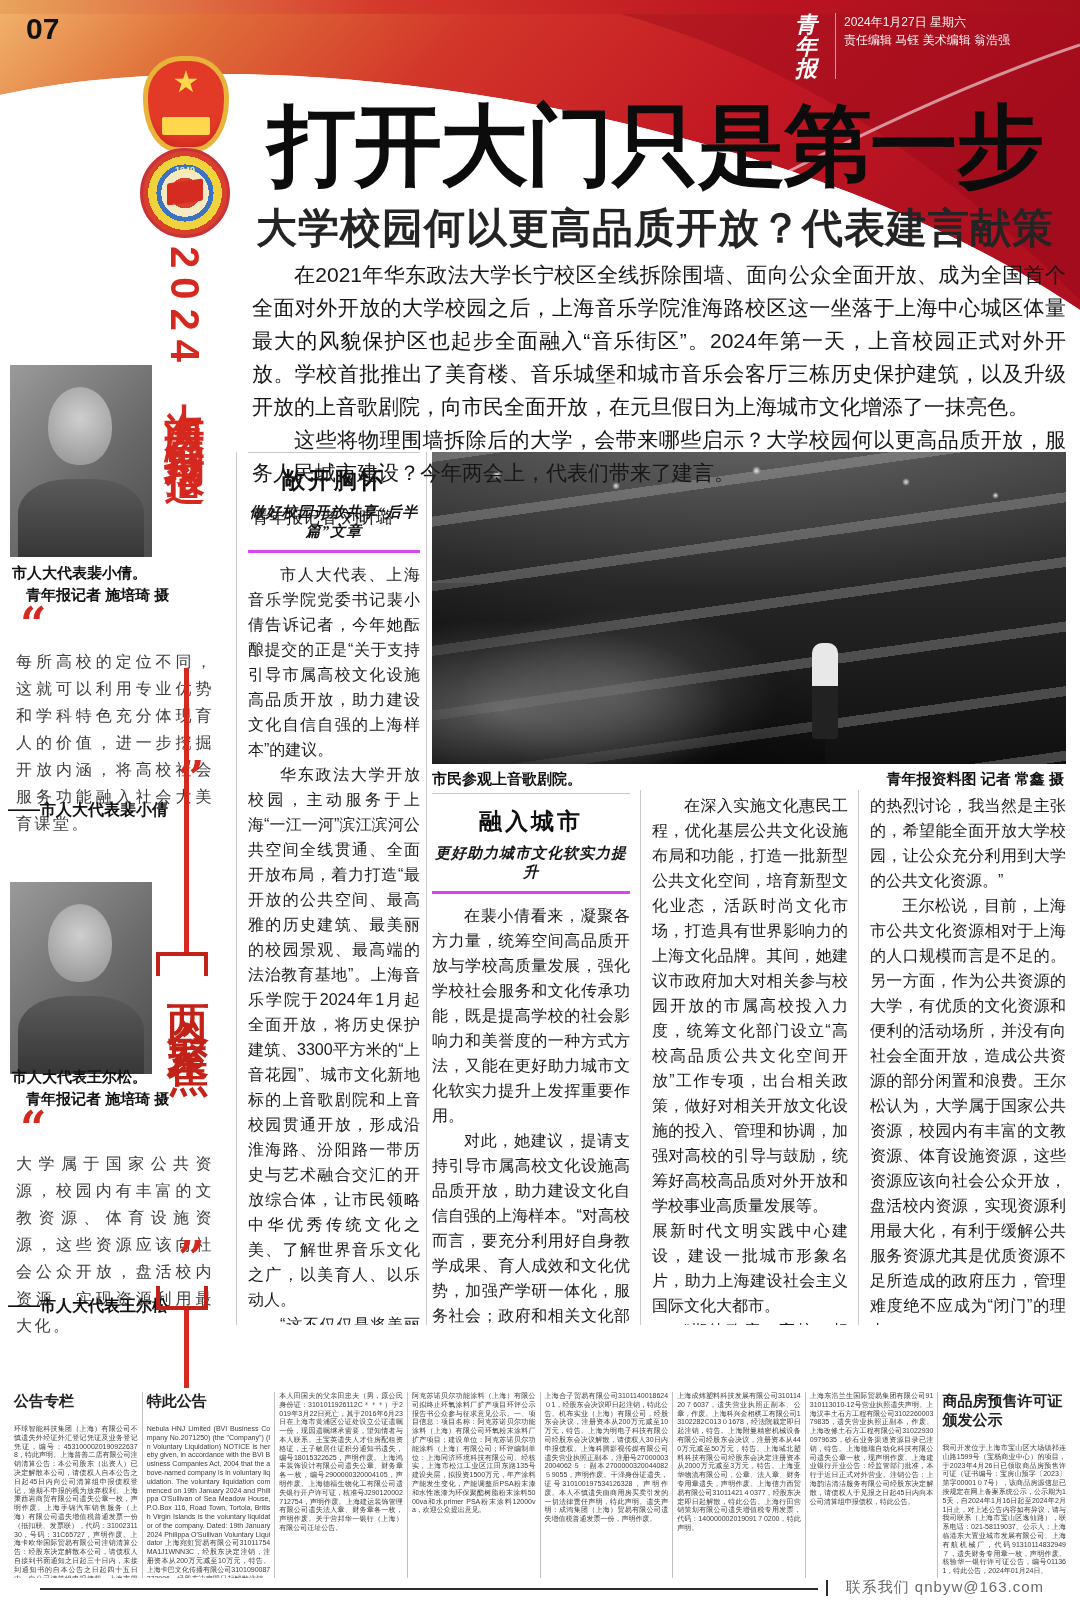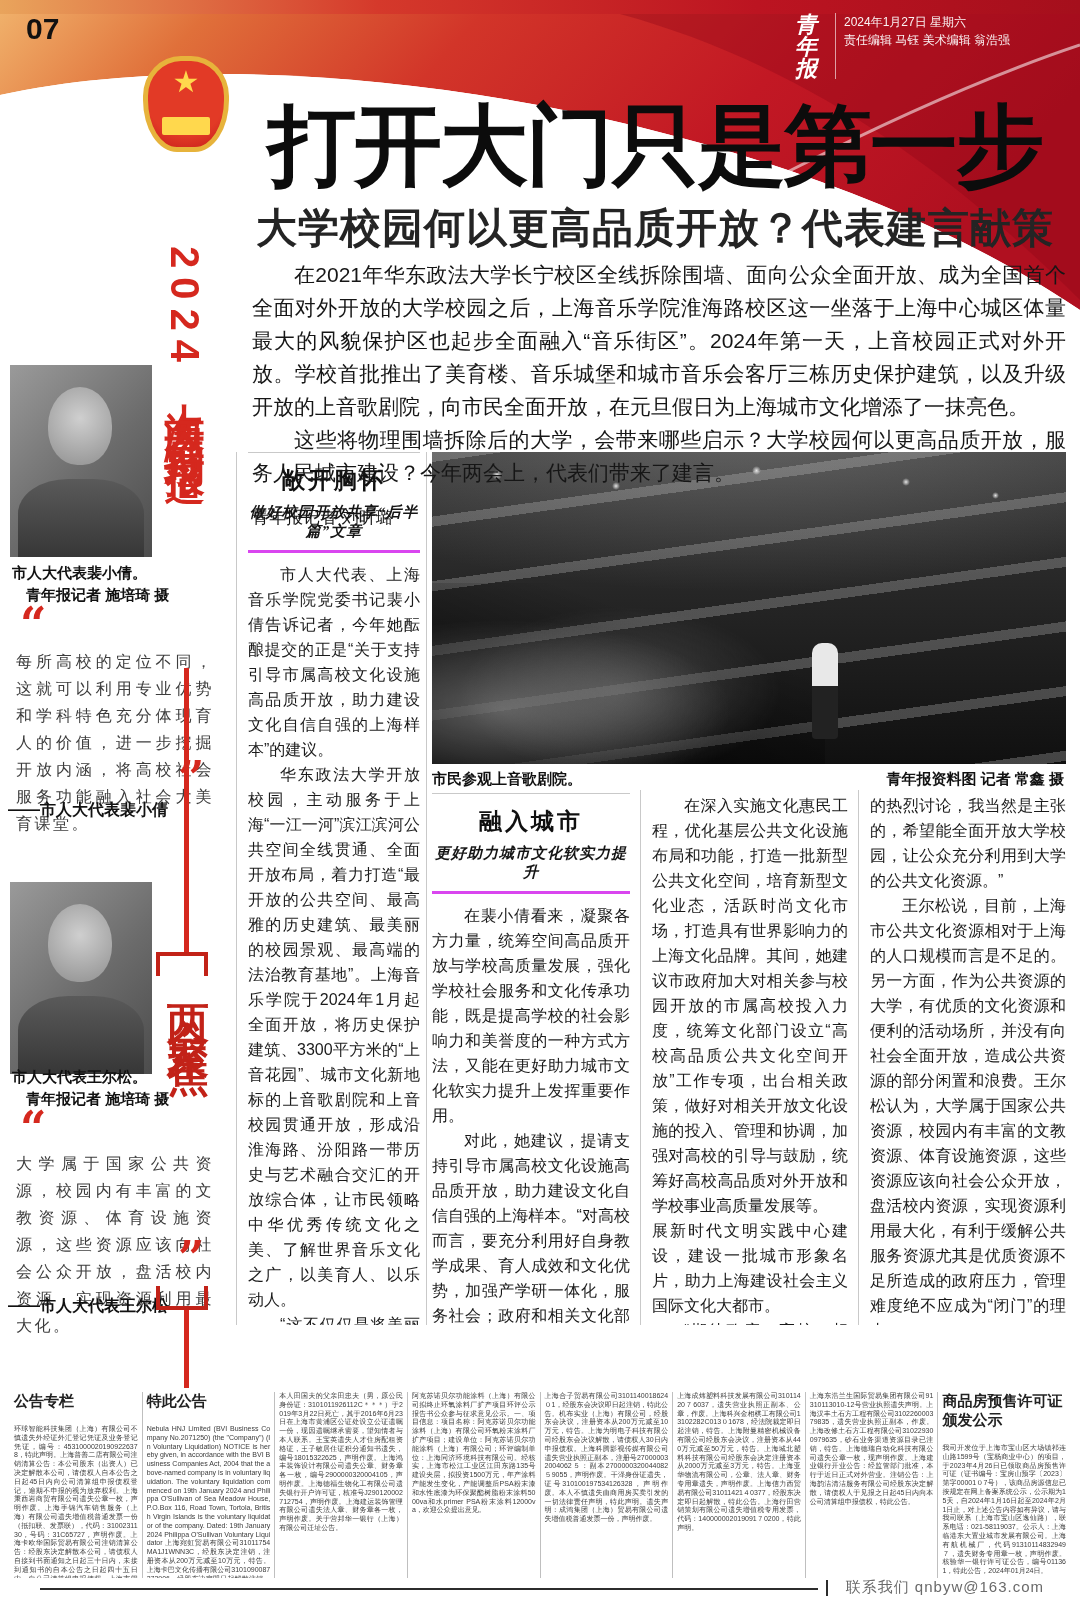--- a/index.html
+++ b/index.html
@@ -124,20 +124,24 @@
     <div class="mast-txt">
       <div>2024年1月27日 星期六</div>
       <div>责任编辑 马钰  美术编辑 翁浩强</div>
     </div>
   </div>
 
   <div class="emblem1">
     <div class="star">★</div>
     <div class="gate"></div>
   </div>
+  <div class="emblem2">
+    <div class="yr">1949</div>
+    <div class="flag"></div>
+  </div>
 
   <div class="headline">打开大门只是第一步</div>
   <div class="subheadline">大学校园何以更高品质开放？代表建言献策</div>
 
   <div class="lead">
     <p>在2021年华东政法大学长宁校区全线拆除围墙、面向公众全面开放、成为全国首个全面对外开放的大学校园之后，上海音乐学院淮海路校区这一坐落于上海中心城区体量最大的风貌保护区也起步全面融入“音乐街区”。2024年第一天，上音校园正式对外开放。学校首批推出了美育楼、音乐城堡和城市音乐会客厅三栋历史保护建筑，以及升级开放的上音歌剧院，向市民全面开放，在元旦假日为上海城市文化增添了一抹亮色。</p>
     <p>这些将物理围墙拆除后的大学，会带来哪些启示？大学校园何以更高品质开放，服务人民城市建设？今年两会上，代表们带来了建言。</p>
     <p class="byline">青年报记者 刘昕璐</p>
   </div>
 

